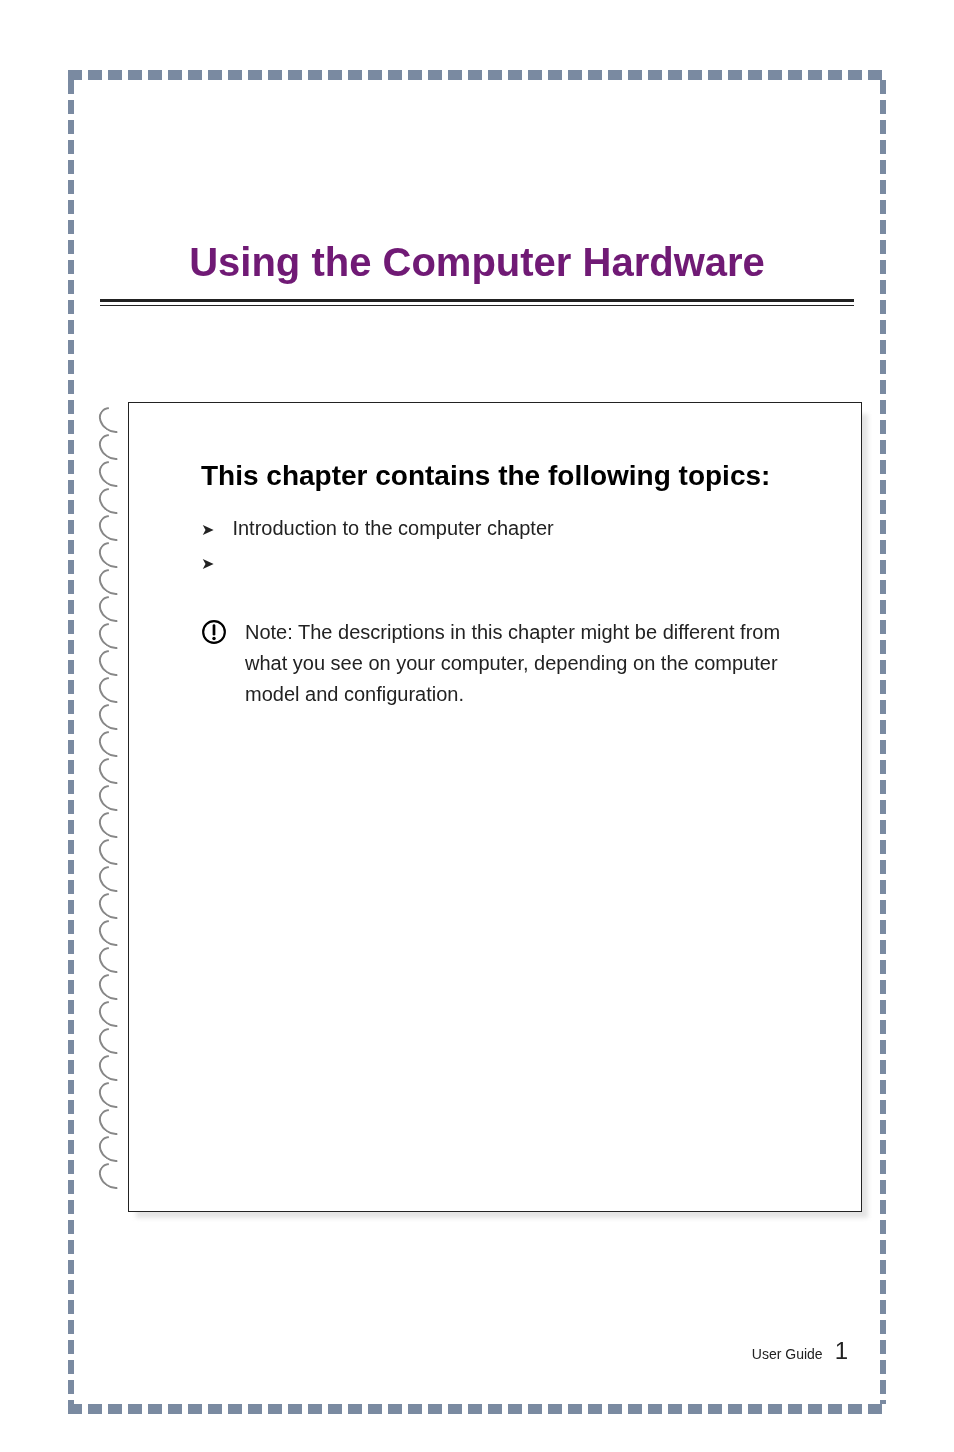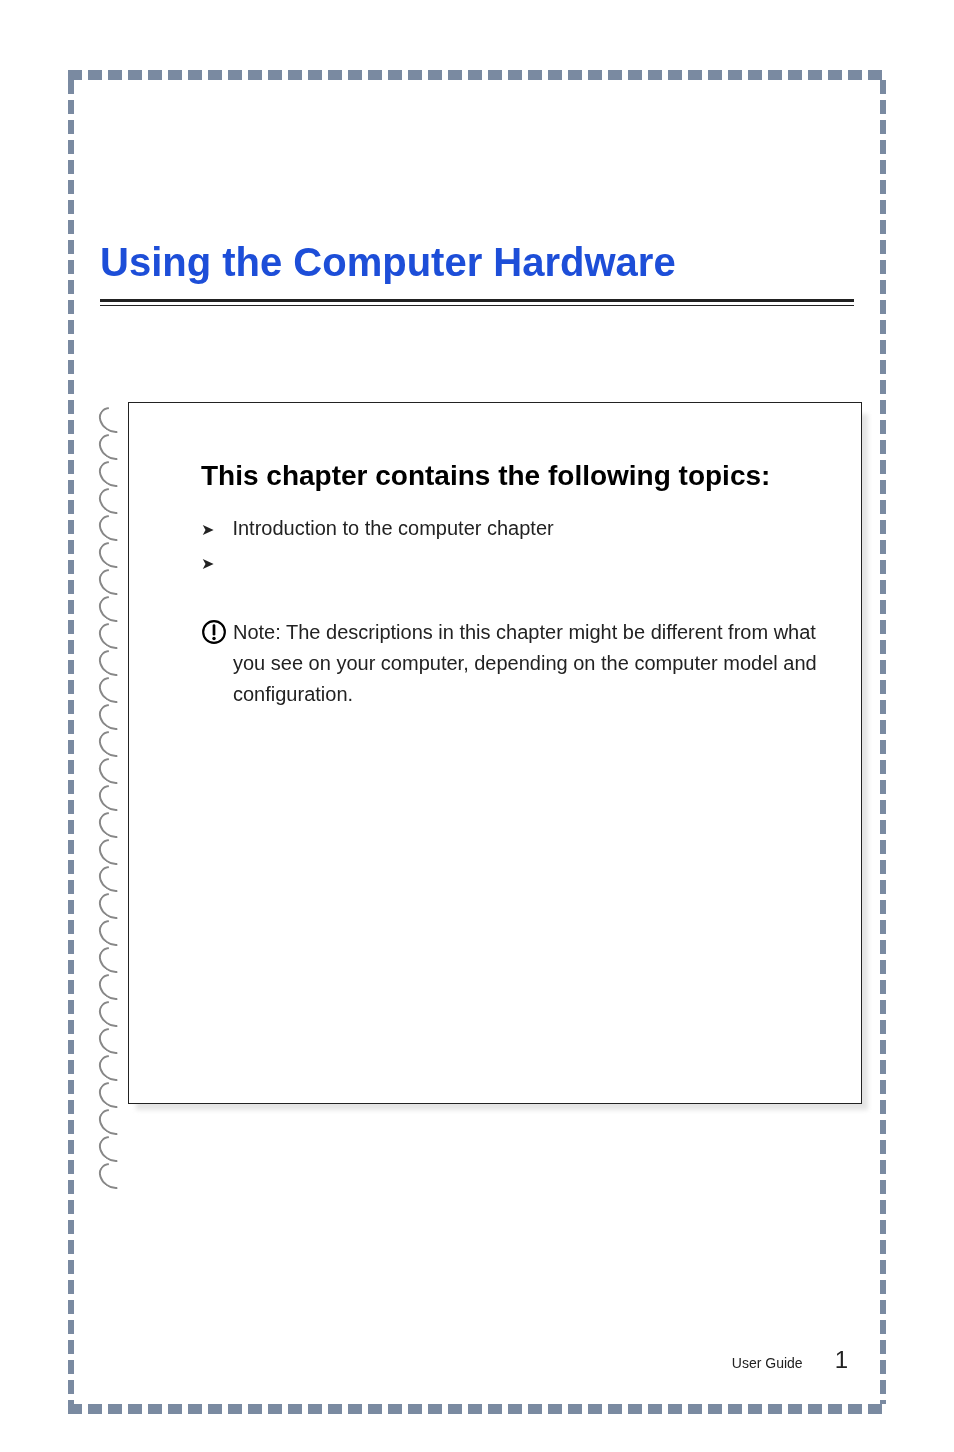--- a/index.html
+++ b/index.html
@@ -43,29 +43,30 @@
   position: absolute;
   top: 10px; left: 6px; right: 6px; bottom: 10px;
   padding: 0;
 }
 .chapter-title-wrap {
   padding: 160px 26px 0 26px;
 }
 .chapter-title {
   font-size: 40px;
   font-weight: 700;
-  color: #1d4ed8;
+  text-align: center;
+  color: #701a75;
   margin-bottom: 14px;
 }
 .hr-thick { border: none; border-top: 3px solid #222; }
 .hr-thin { border: none; border-top: 1px solid #222; margin-top: 3px; }
 .card-area {
   position: relative;
   margin: 96px 18px 0 18px;
-  height: 702px;
+  height: 810px;
 }
 .card-shadow {
   position: absolute;
   top: 12px; left: 44px; right: -6px; bottom: -6px;
   background: #e4e4e4;
   filter: blur(2px);
 }
 .card {
   position: absolute;
   top: 0; left: 36px; right: 0; bottom: 0;
@@ -112,40 +113,40 @@
 .arrow {
   font-family: inherit;
   font-size: 16px;
   color: #222;
   margin-right: 18px;
   margin-top: 5px;
   flex: 0 0 auto;
 }
 .note-row {
   display: flex;
-  gap: 6px;
+  gap: 18px;
   align-items: flex-start;
 }
 .note-icon {
   flex: 0 0 auto;
   width: 26px; height: 26px;
   margin-top: 2px;
 }
 .note-text {
   font-size: 20px;
   line-height: 1.55;
   color: #222;
 }
 .note-label { font-weight: 400; }
 .footer {
   position: absolute;
-  bottom: 30px; right: 32px;
+  bottom: 39px; right: 32px;
   display: flex;
   align-items: baseline;
-  gap: 32px;
+  gap: 12px;
   justify-content: flex-end;
 }
 .footer-label {
   font-size: 14px;
   color: #222;
 }
 .footer-num {
   font-size: 24px;
   color: #222;
 }

